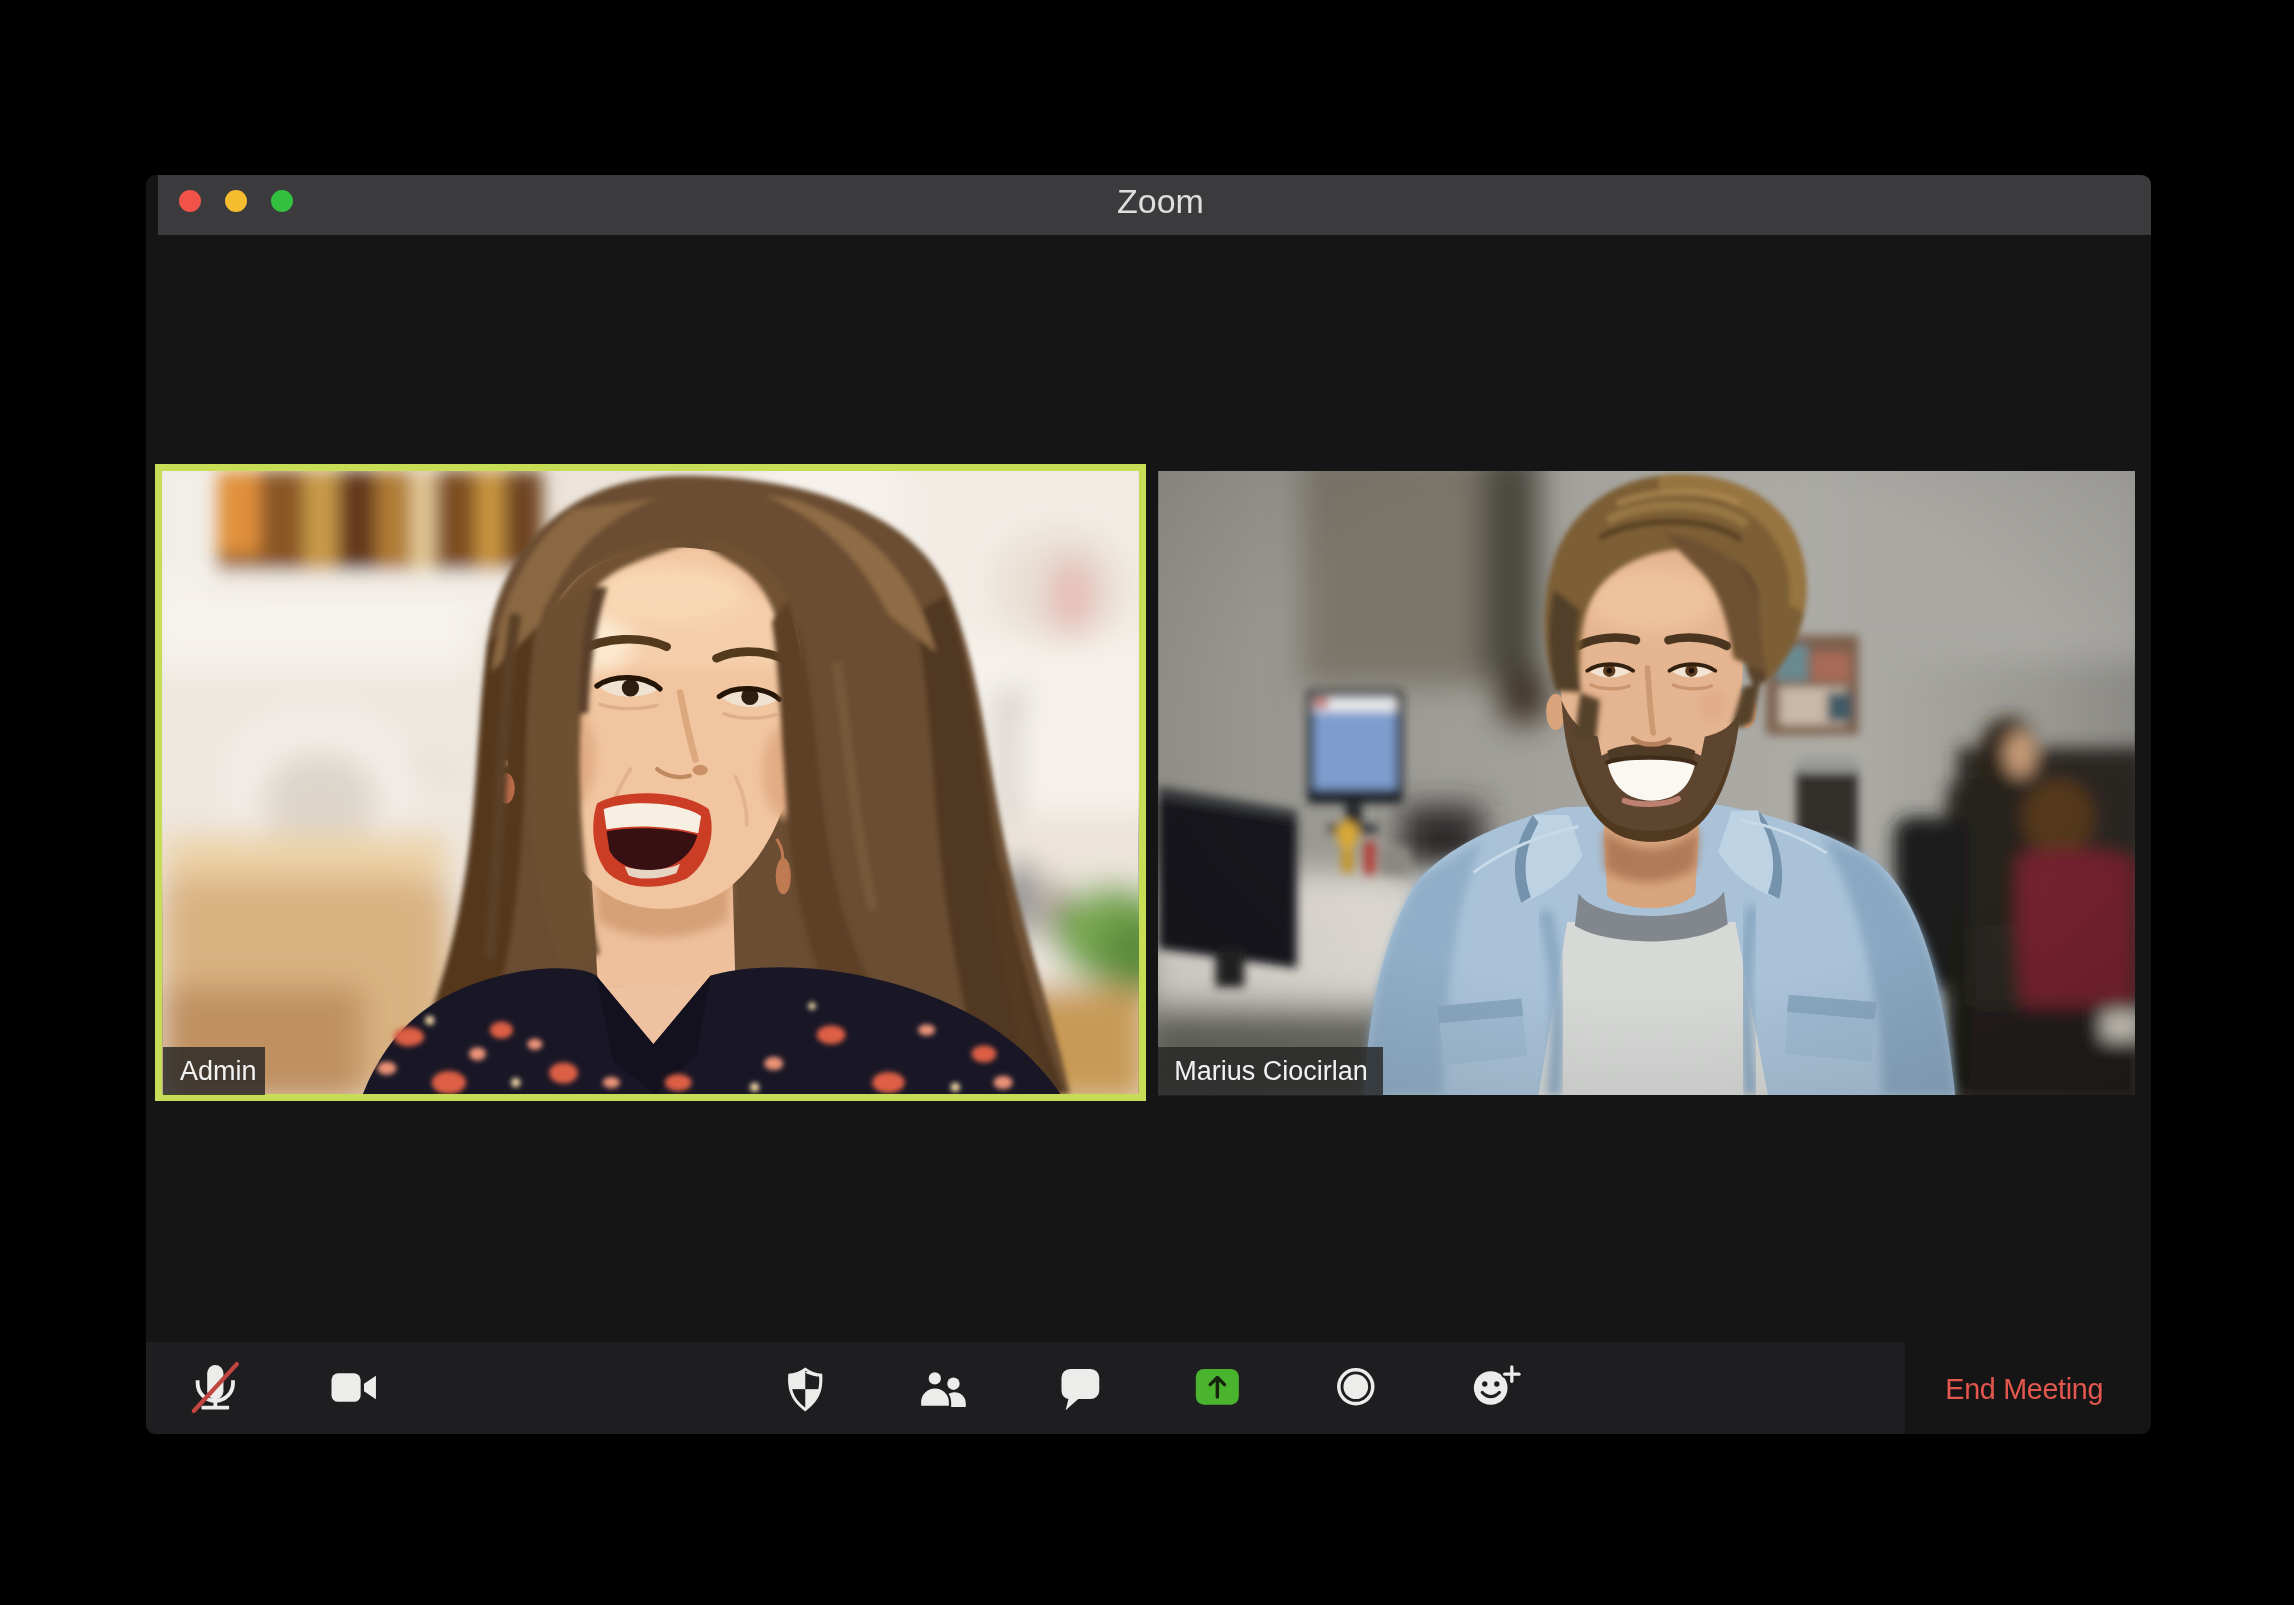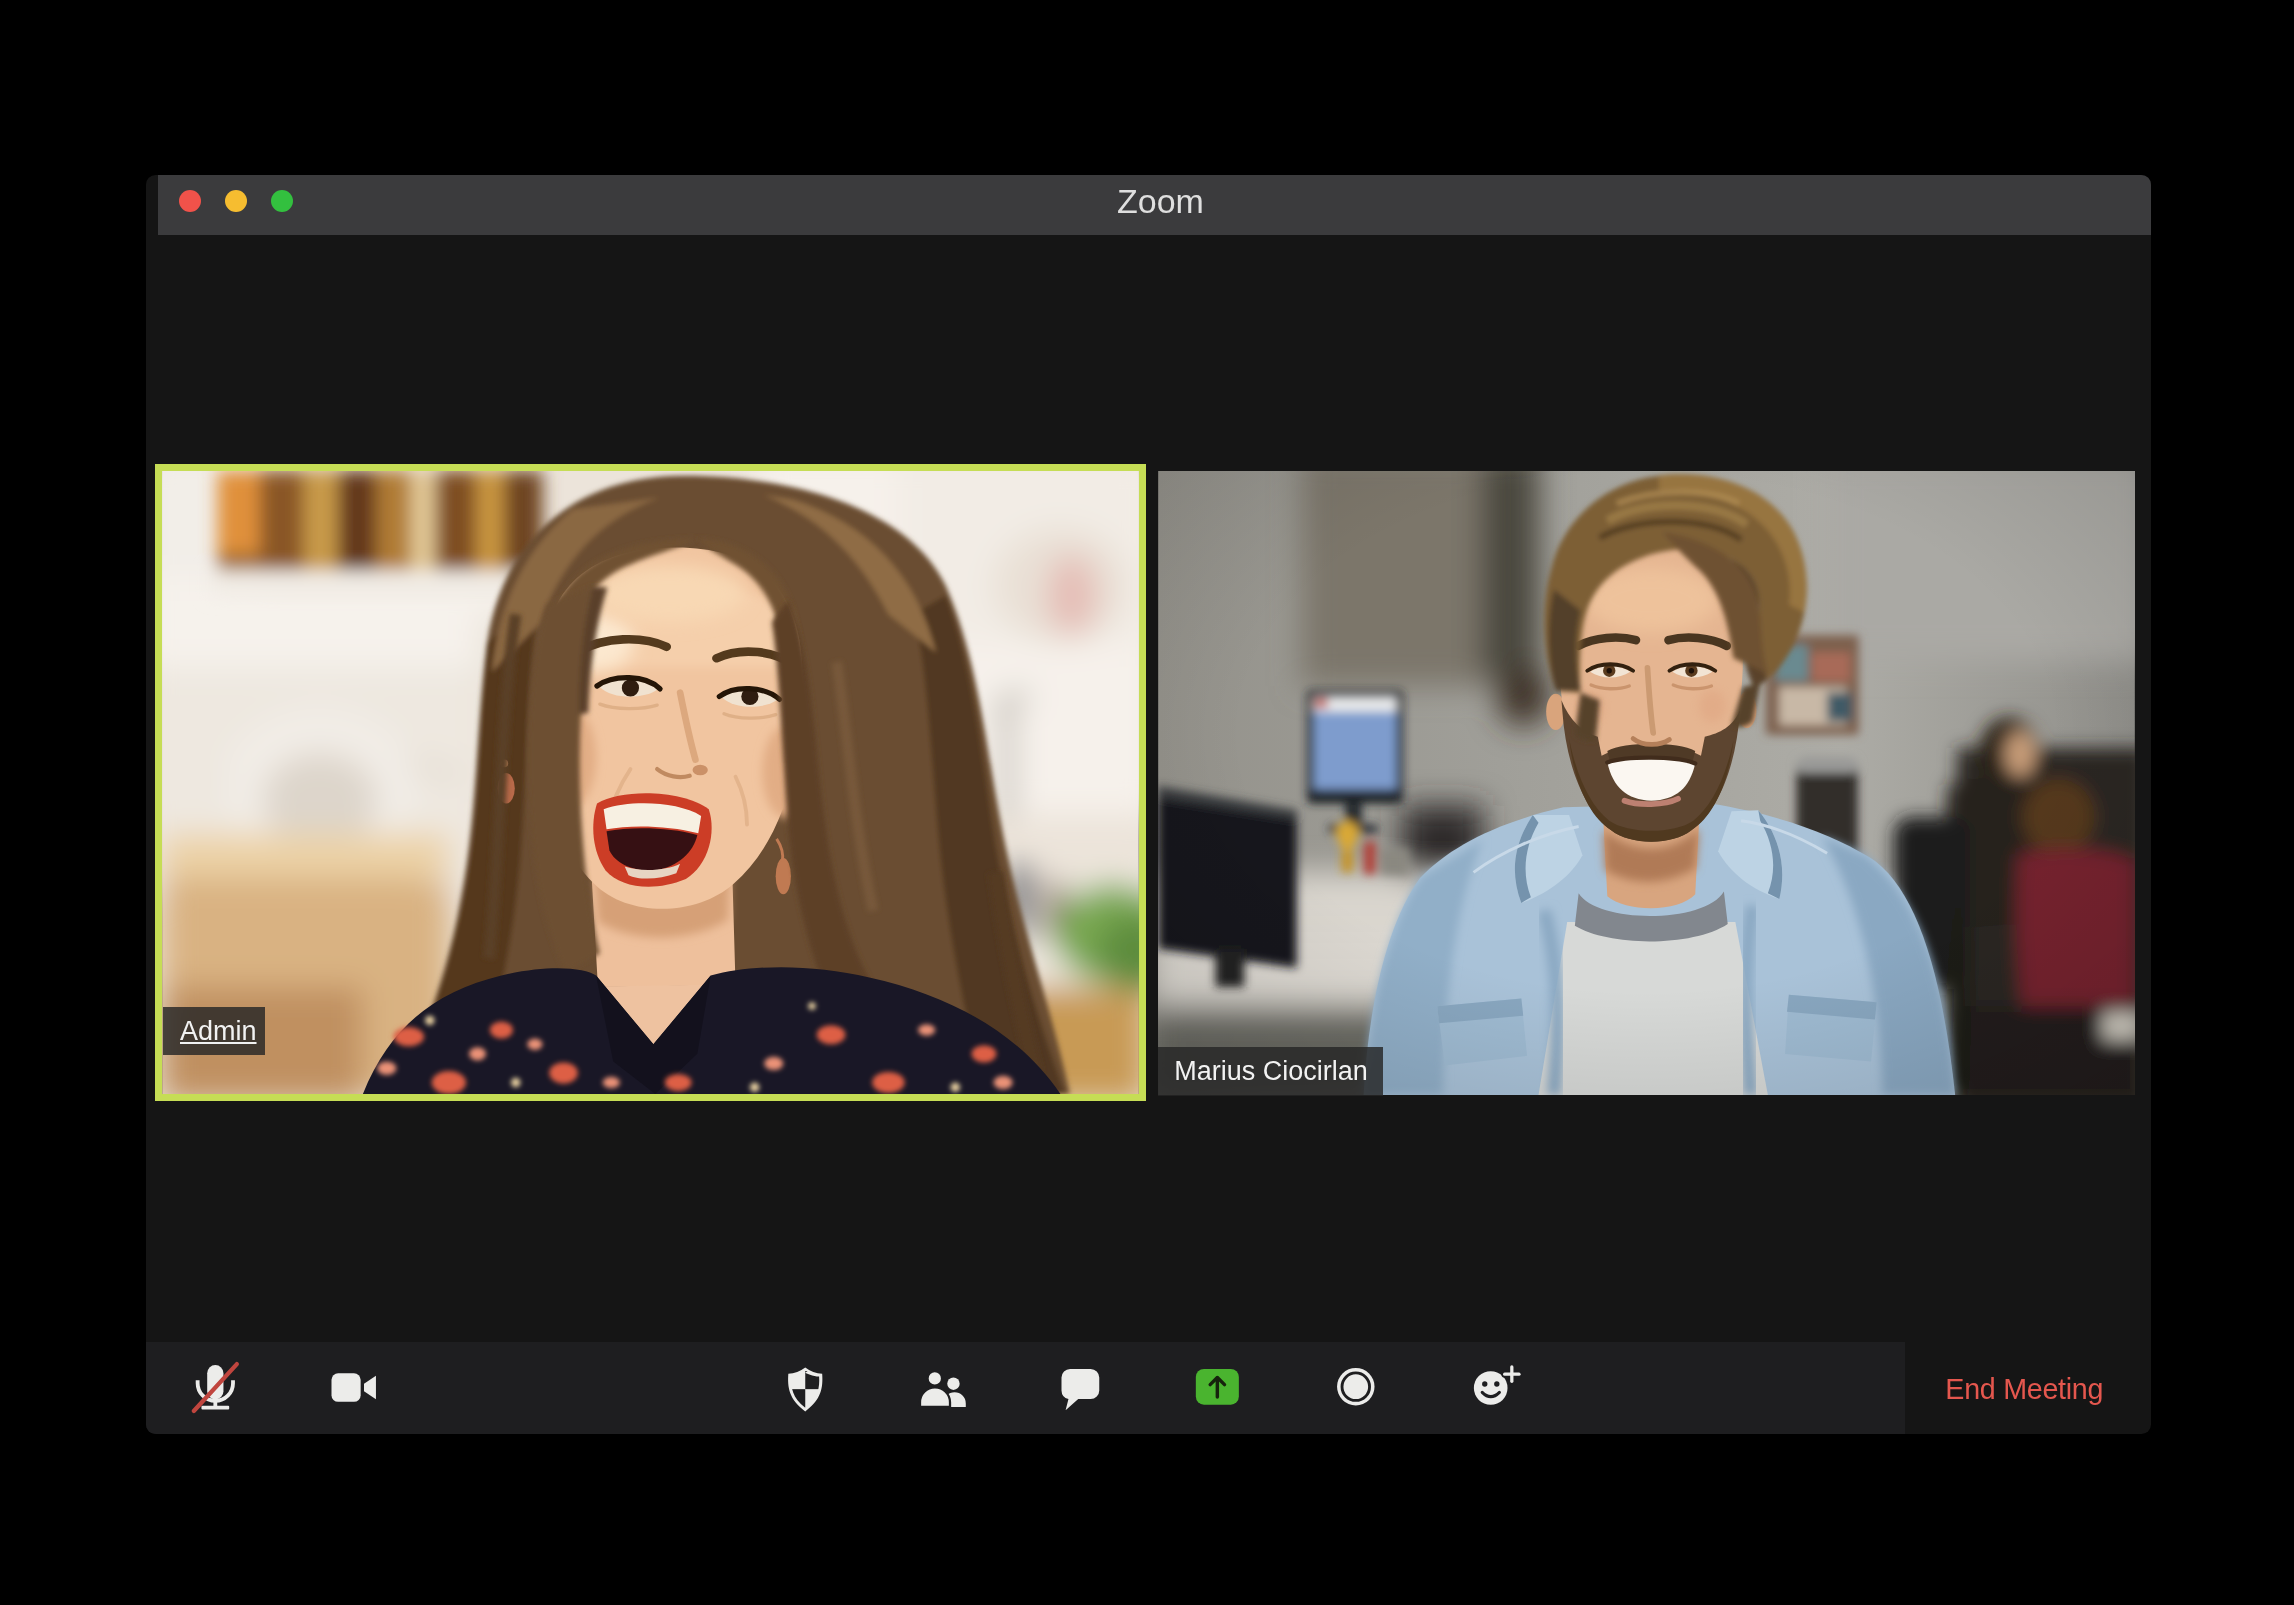--- a/index.html
+++ b/index.html
@@ -12,21 +12,21 @@
   #tl-r{left:21px;background:#f1524a;}
   #tl-y{left:67px;background:#f6bd30;}
   #tl-g{left:113px;background:#33c03f;}
   #title{position:absolute;left:0;top:0;width:100%;height:52px;line-height:53px;
          text-align:center;color:#dfdfdf;font-size:34px;}
   .tile{position:absolute;overflow:hidden;}
   #tileL{left:17px;top:297px;width:977px;height:623px;border:7.6px solid #c6dd55;margin:-7.6px;}
   #tileR{left:1012px;top:296px;width:977px;height:624px;}
   .nametag{position:absolute;background:rgba(38,38,38,0.82);color:#f2f2f2;
            font-size:27px;display:flex;align-items:center;}
-  #tagL{left:17px;top:832px;width:102px;height:48px;padding-left:17px;box-sizing:border-box;text-decoration:underline;}
+  #tagL{left:17px;top:872px;width:102px;height:48px;padding-left:17px;box-sizing:border-box;}
   #tagR{left:1012px;top:872px;width:225px;height:49px;padding-left:16.3px;box-sizing:border-box;}
   #toolbar{position:absolute;left:0;top:1167px;width:1759px;height:92px;background:#1e1e20;}
 </style>
 </head>
 <body>
 <div id="win">
   <div id="titlebar">
     <div id="title">Zoom</div>
     <div class="tl" id="tl-r"></div>
     <div class="tl" id="tl-y"></div>

